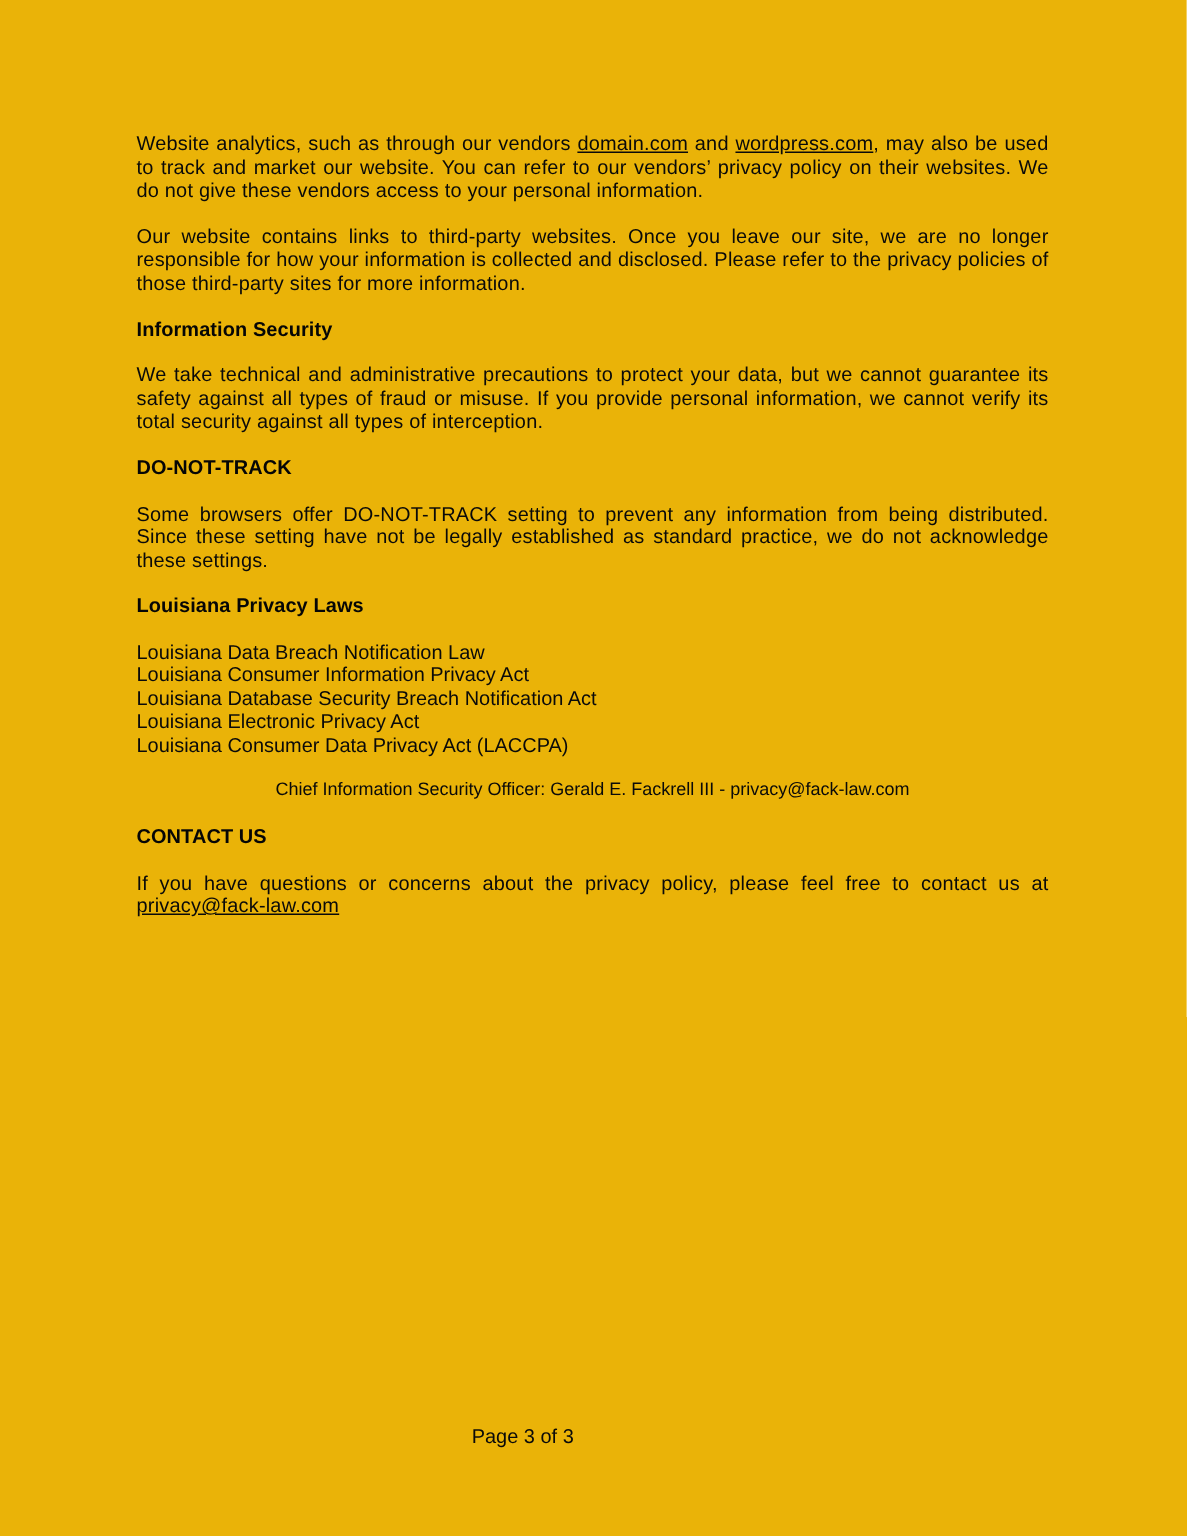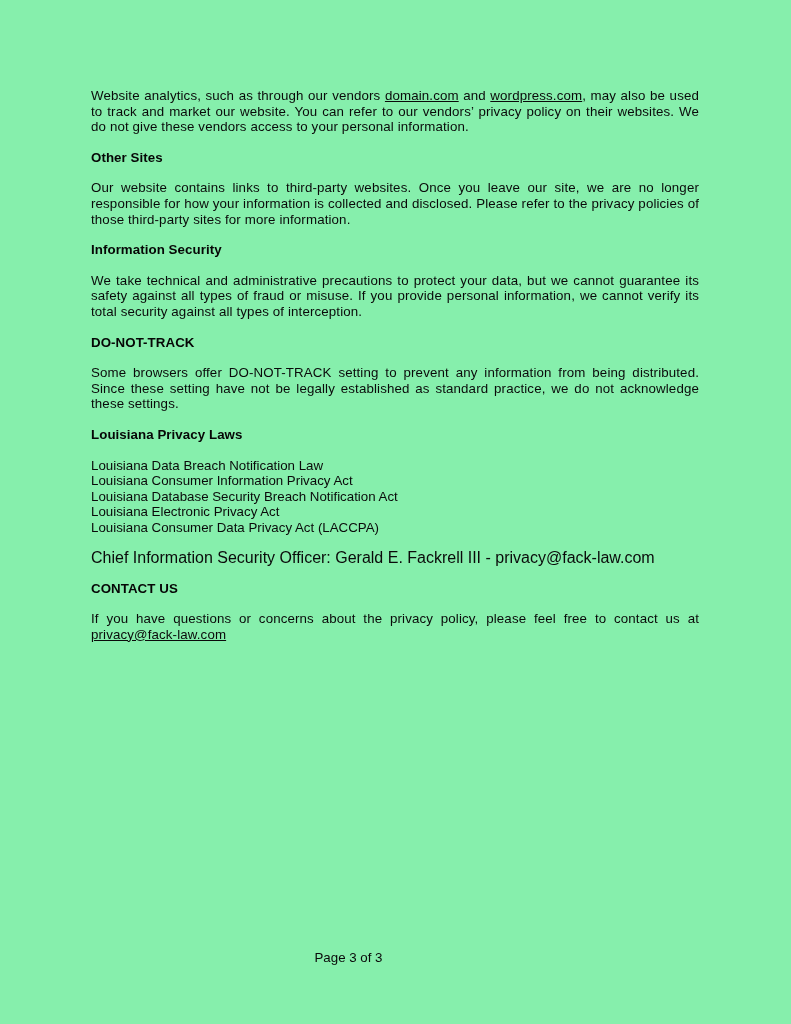--- a/index.html
+++ b/index.html
@@ -14,21 +14,21 @@
     font-family: "Liberation Sans", sans-serif;
     color: #0a0a0a;
     overflow: hidden;
   }
 
   .page {
     position: absolute;
     top: 0; left: 0;
     width: 791px;
     height: 1024px;
-    background: #86efac;
+    background: #eab308;
   }
 
   .content {
     position: absolute;
     left: 91px;
     top: 88px;
     width: 608px;
   }
 
   .para {
@@ -57,24 +57,24 @@
     list-style: none;
   }
   .law-list li {
     font-size: 13.3px;
     line-height: 15.5px;
     text-align: left;
     color: #0a0a0a;
   }
 
   .single-line {
-    font-size: 16px;
+    font-size: 12px;
     line-height: 15.6px;
     margin: 0 0 15px 0;
-    text-align: left;
+    text-align: center;
     color: #0a0a0a;
   }
 
   .lnk {
     color: #0a0a0a;
     text-decoration: underline;
     text-underline-offset: 1px;
   }
 
   .footer {
@@ -90,21 +90,20 @@
 </style>
 </head>
 <body>
 
 <div class="page">
 
   <div class="content">
 
     <p class="para"><span>Website analytics, such as through our vendors </span><a class="lnk" href="#">domain.com</a><span> and </span><a class="lnk" href="#">wordpress.com</a><span>, may also be used to track and market our website.  You can refer to our vendors’ privacy policy on their websites.  We do not give these vendors access to your personal information.</span></p>
 
-    <h2 class="heading">Other Sites</h2>
 
     <p class="para">Our website contains links to third-party websites.  Once you leave our site, we are no longer responsible for how your information is collected and disclosed.  Please refer to the privacy policies of those third-party sites for more information.</p>
 
     <h2 class="heading">Information Security</h2>
 
     <p class="para">We take technical and administrative precautions to protect your data, but we cannot guarantee its safety against all types of fraud or misuse.  If you provide personal information, we cannot verify its total security against all types of interception.</p>
 
     <h2 class="heading">DO-NOT-TRACK</h2>
 
     <p class="para">Some browsers offer DO-NOT-TRACK setting to prevent any information from being distributed.  Since these setting have not be legally established as standard practice, we do not acknowledge these settings.</p>

